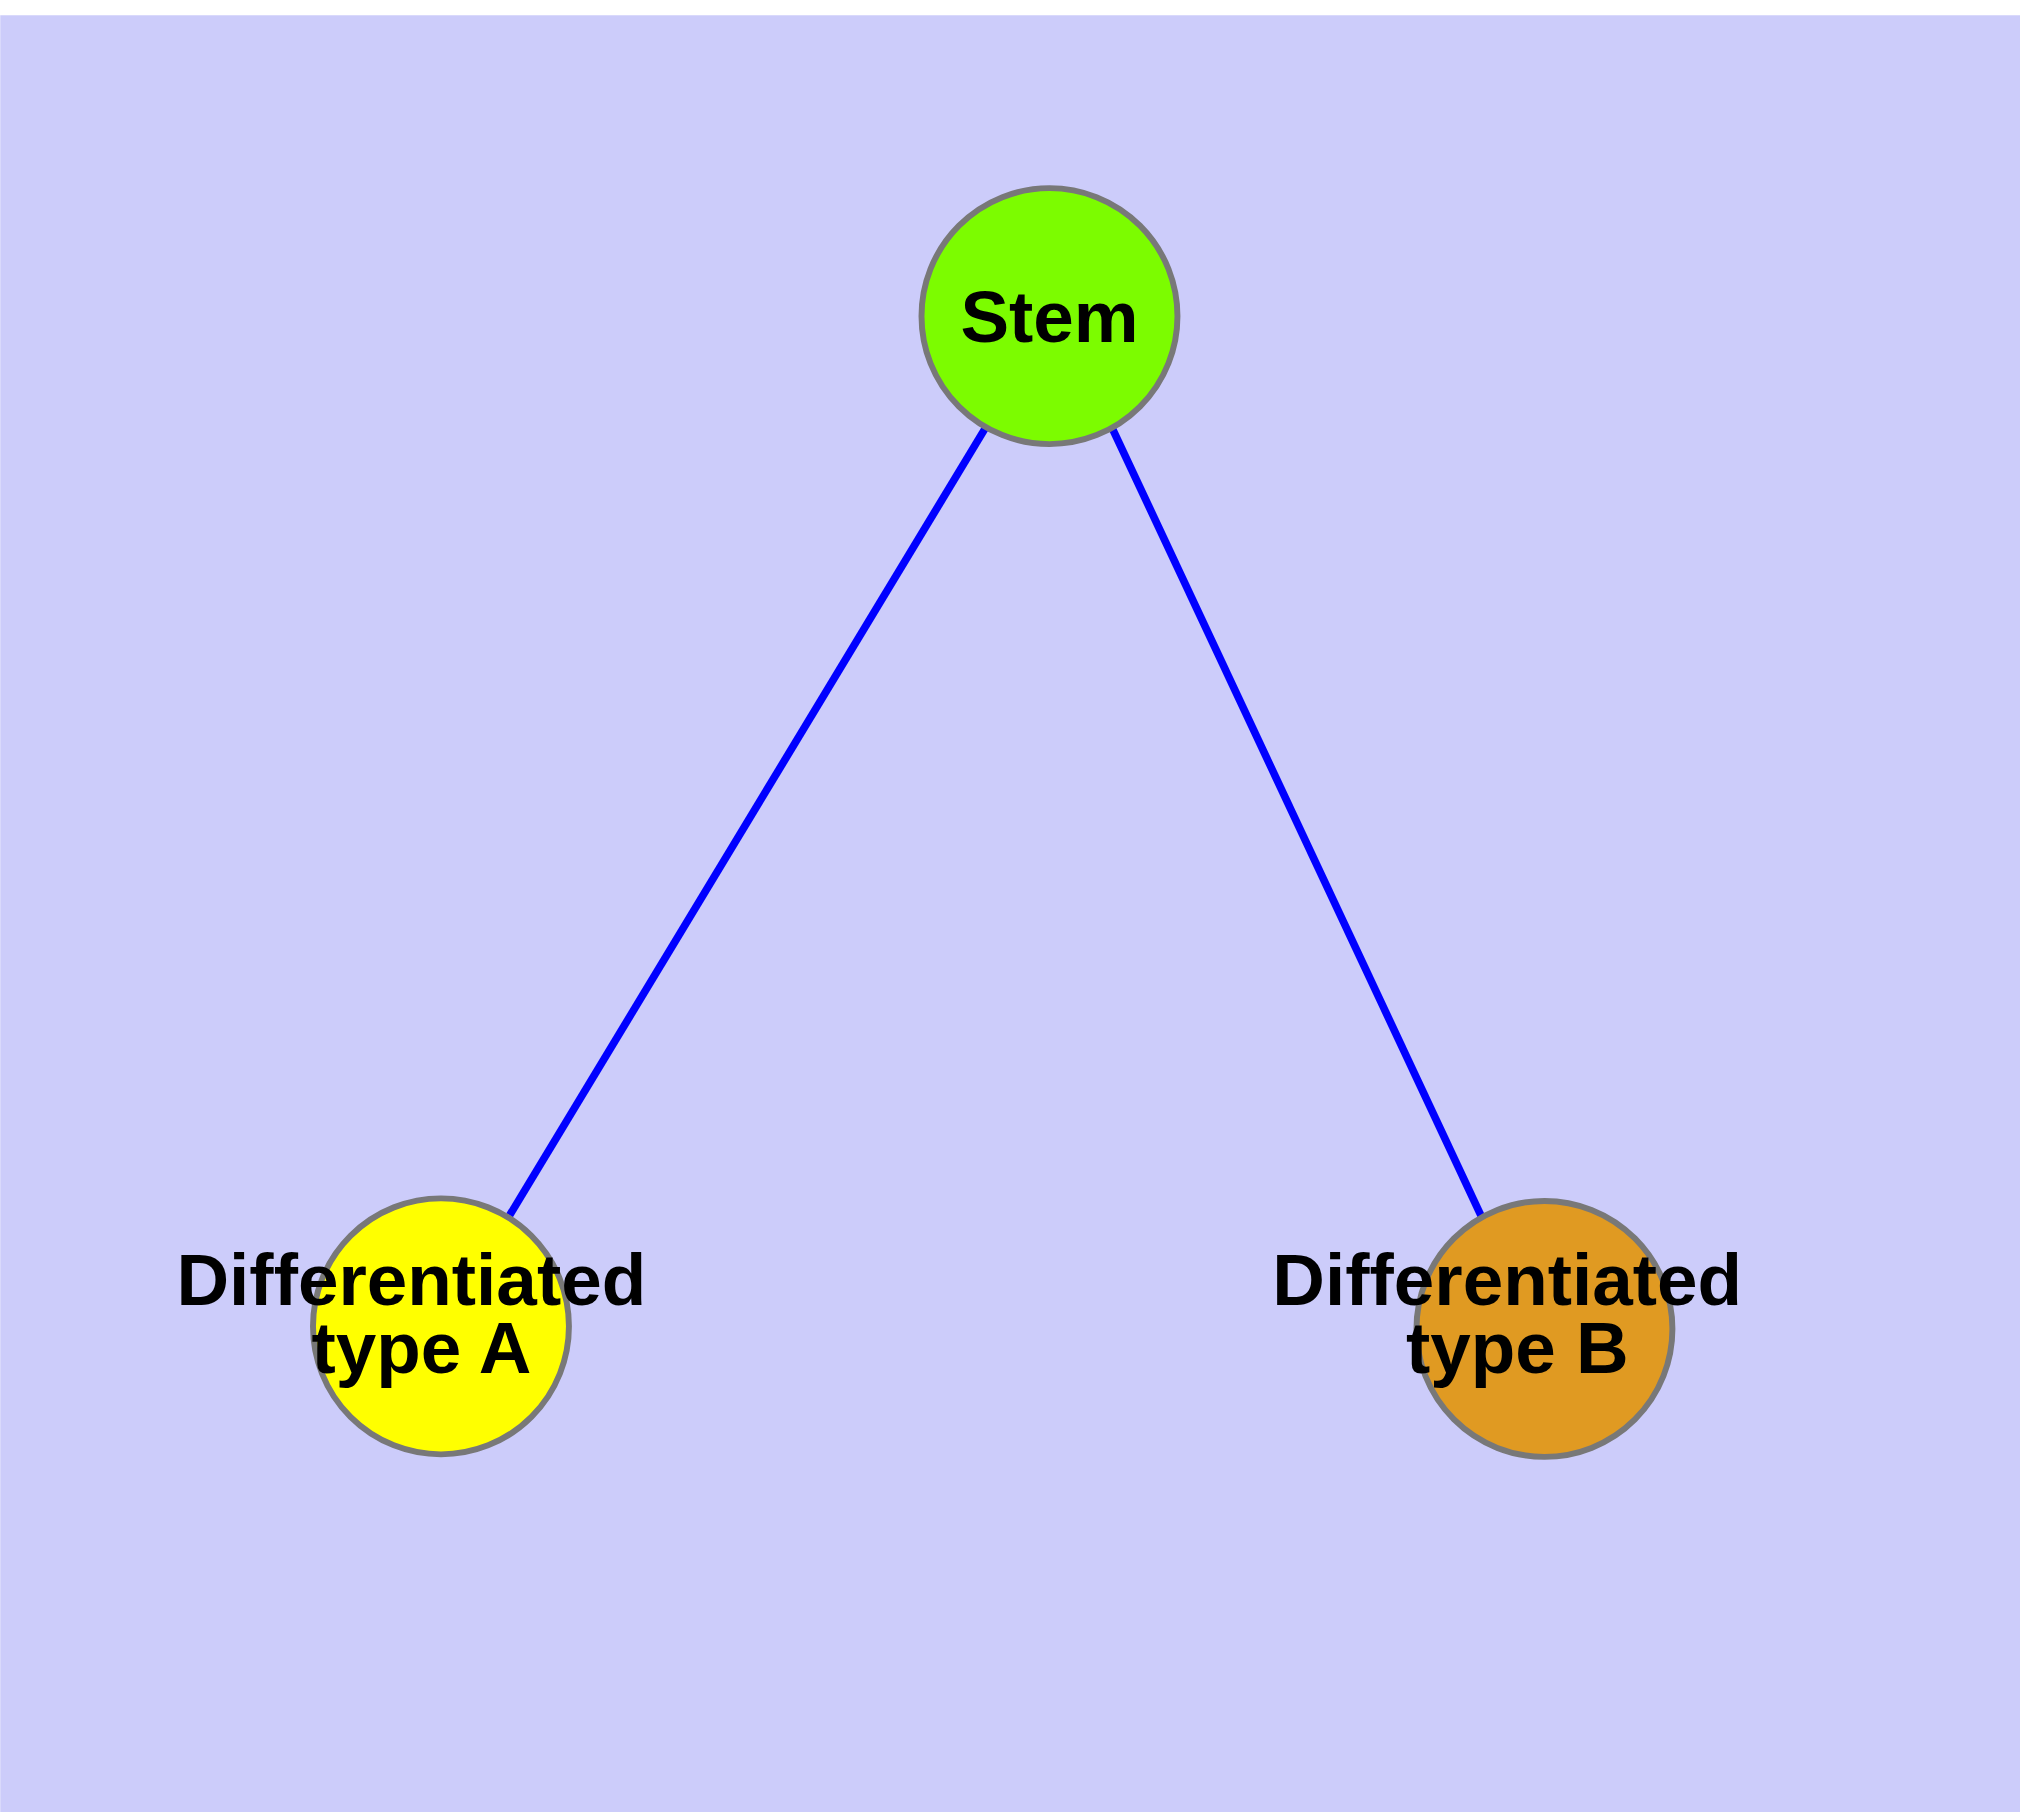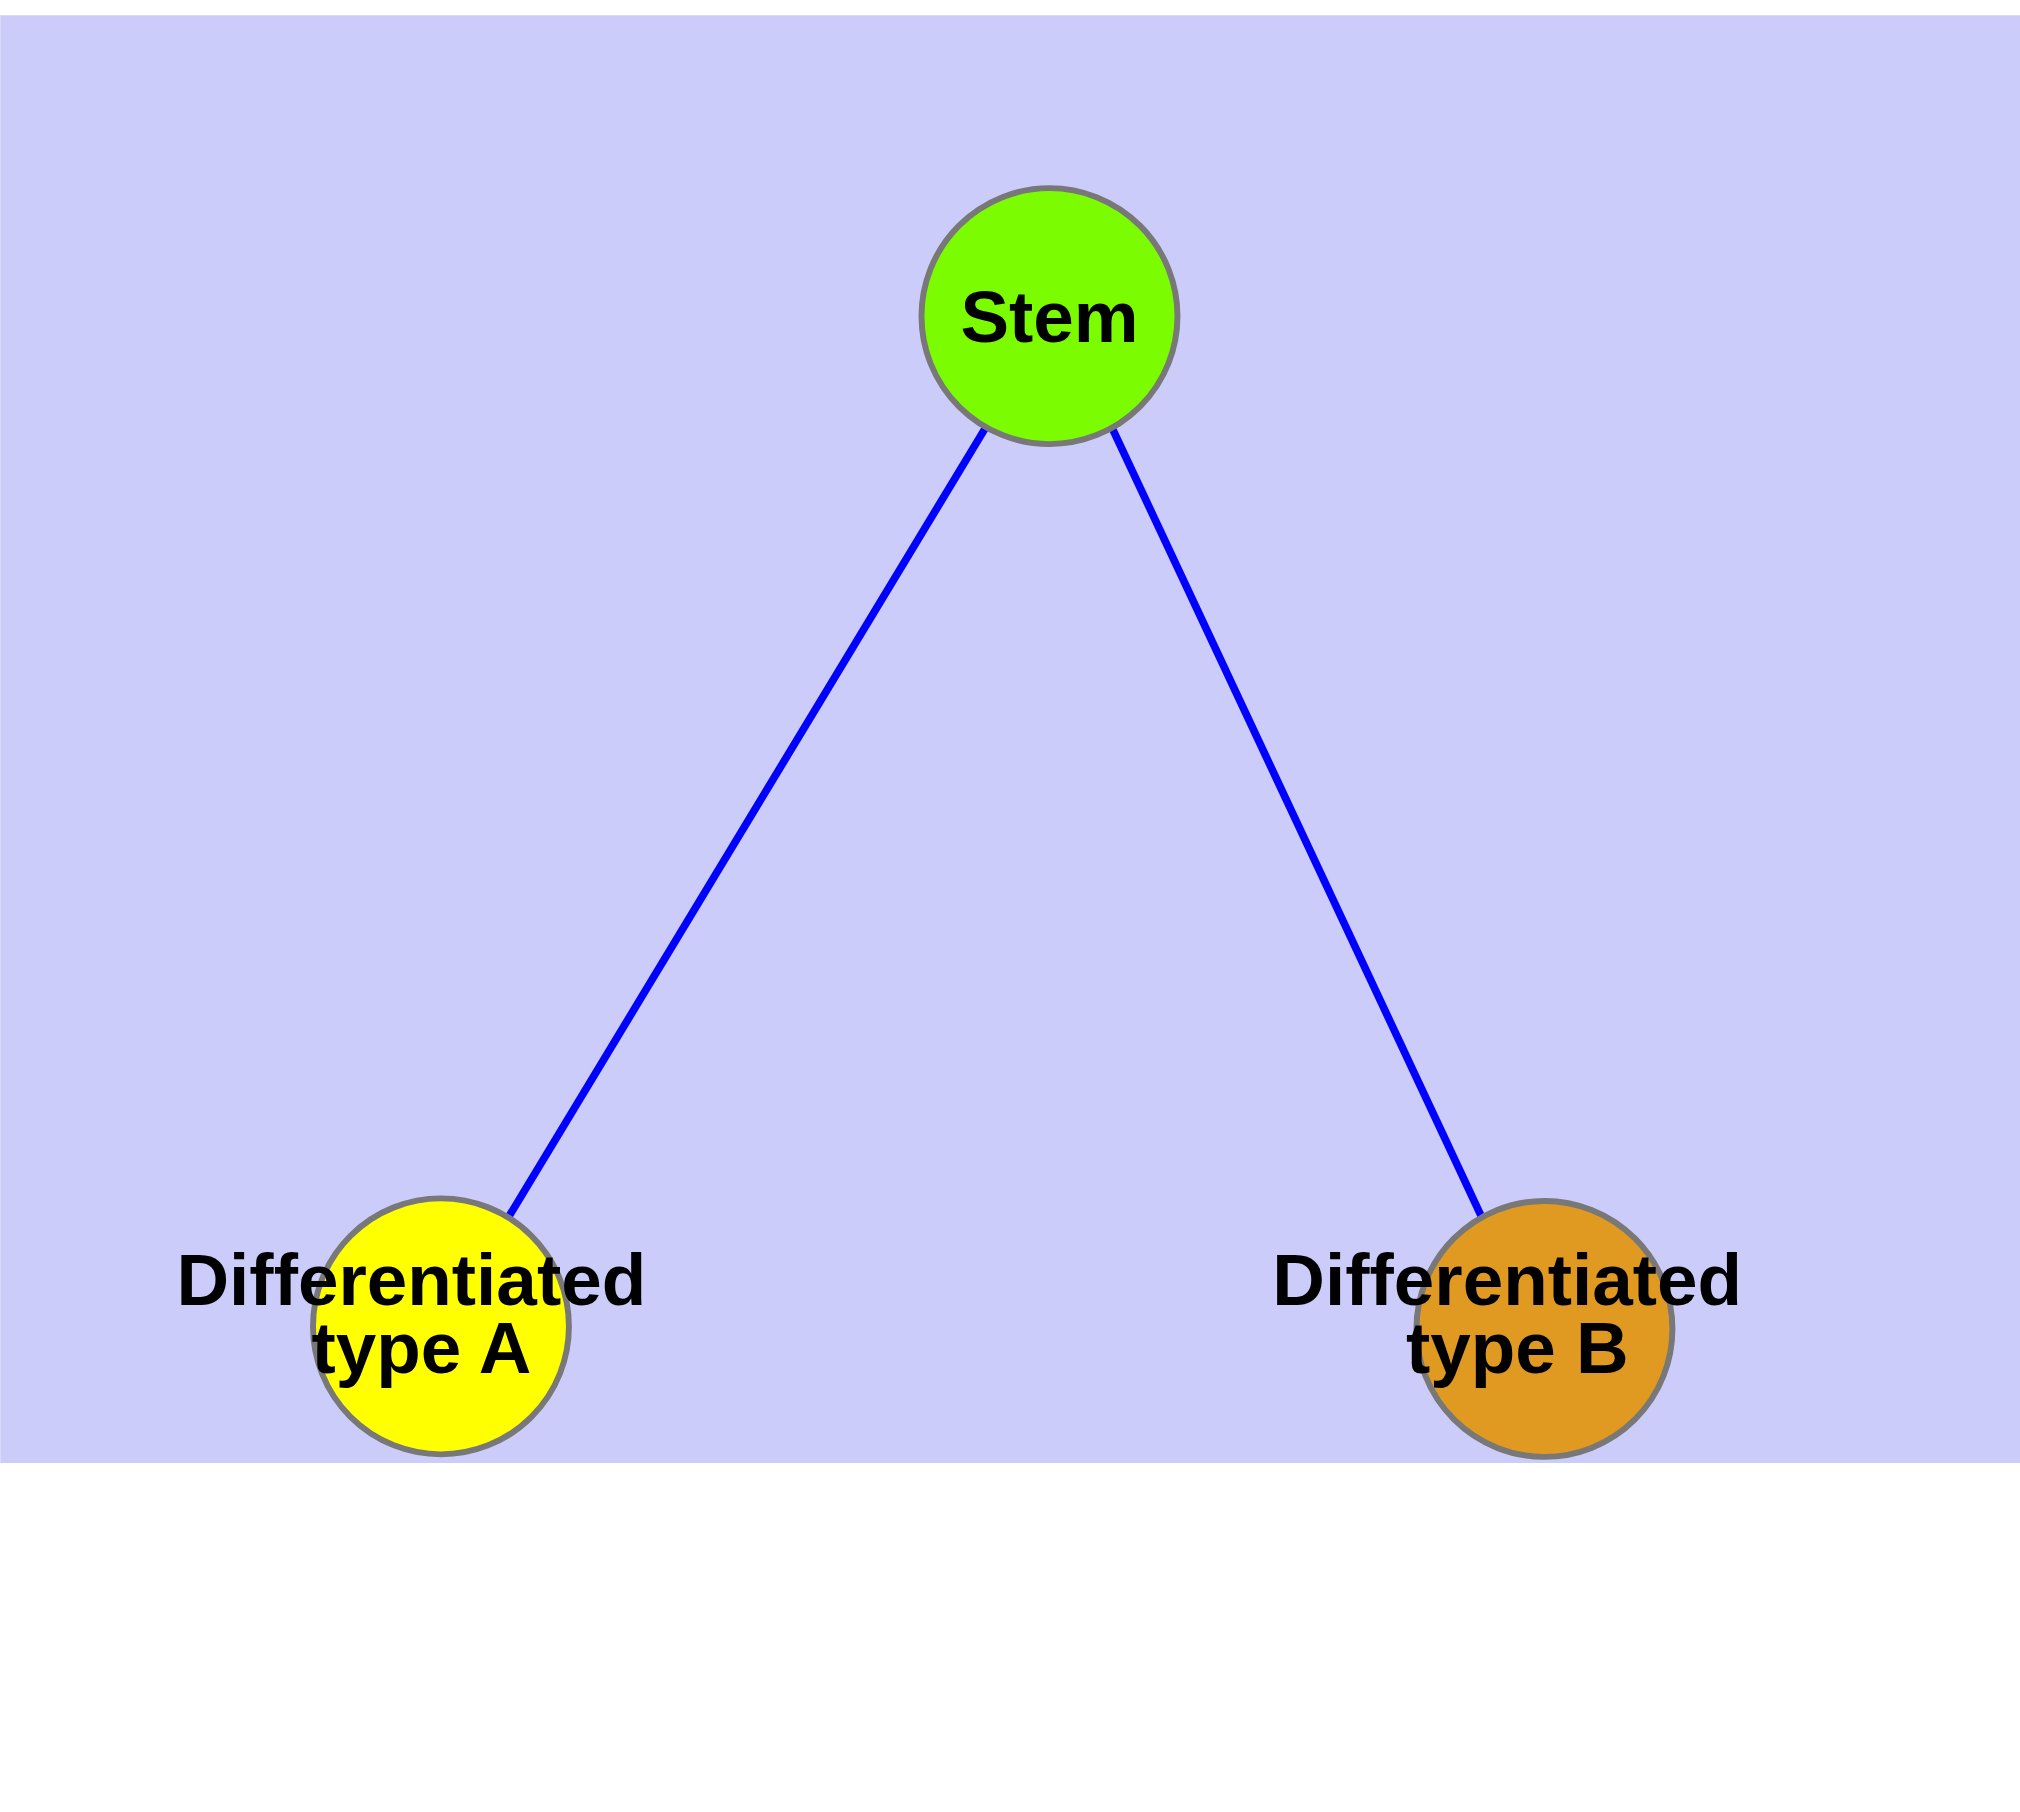--- a/index.html
+++ b/index.html
@@ -3,21 +3,21 @@
 <meta charset="utf-8">
 <style>
   html, body {
     margin: 0;
     padding: 0;
     background: #ffffff;
   }
   #canvas {
     position: relative;
     width: 2021px;
-    height: 1463px;
+    height: 1812px;
     overflow: hidden;
     background: #ffffff;
     font-family: "Liberation Sans", sans-serif;
   }
   #graph-svg {
     position: absolute;
     left: 0;
     top: 0;
     width: 2021px;
     height: 1812px;

